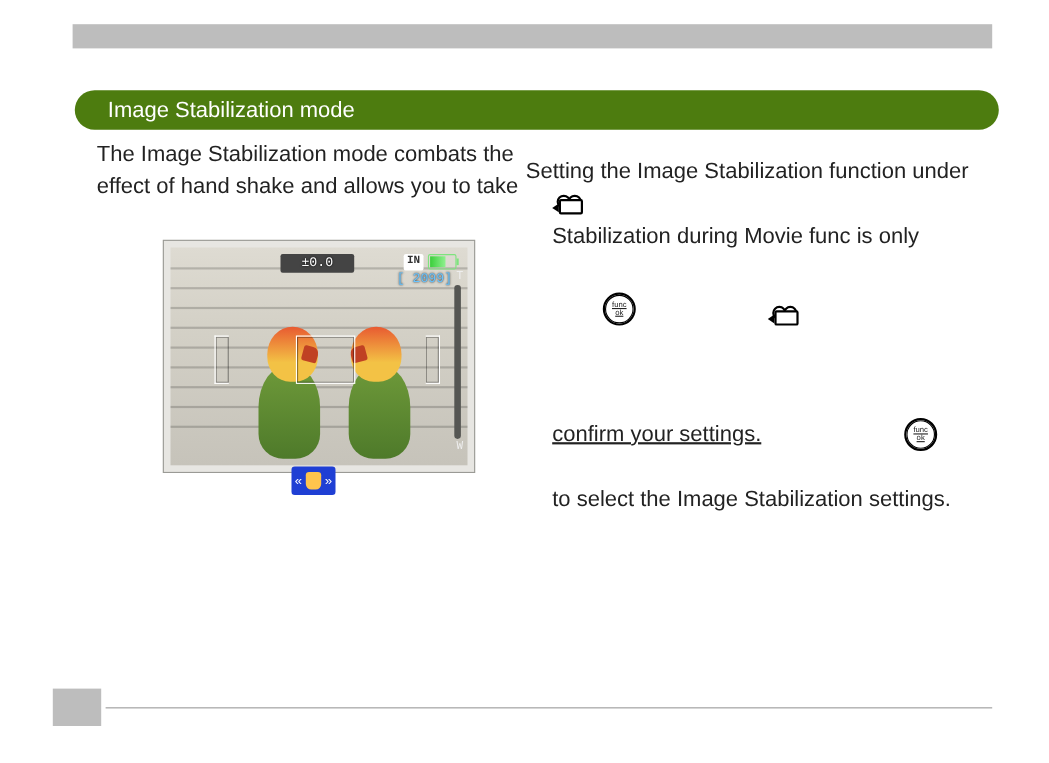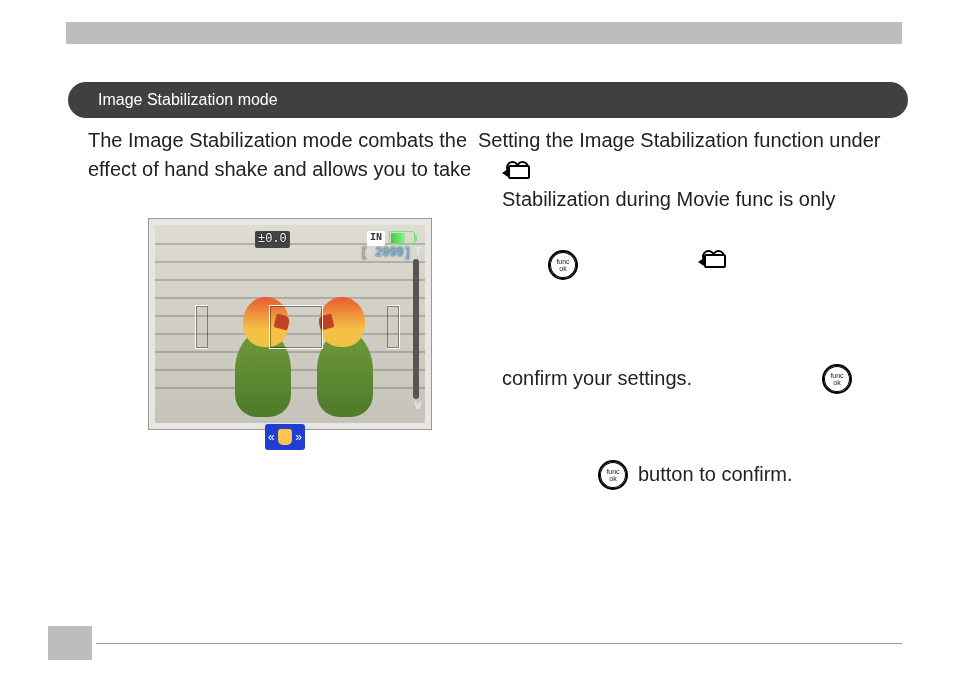--- a/index.html
+++ b/index.html
@@ -26,26 +26,26 @@
     width: 836px;
     height: 22px;
     background: #bdbdbd;
   }
   .section-header {
     position: absolute;
     left: 68px;
     top: 82px;
     width: 840px;
     height: 36px;
-    background: #404040;
+    background: #4d7c0f;
     border-radius: 18px;
     display: flex;
     align-items: center;
     color: #fff;
-    font-size: 16px;
+    font-size: 20px;
     padding-left: 30px;
     box-sizing: border-box;
   }
   .col-left {
     position: absolute;
     left: 88px;
     top: 126px;
     width: 390px;
   }
   .col-right {
@@ -115,21 +115,21 @@
     border-radius: 2px 6px 2px 2px;
   }
   .bird-right { transform: scaleX(-1); left: 148px; }
   .overlay-text {
     position: absolute;
     font-family: "Courier New", monospace;
     color: #fff;
     font-size: 12px;
     text-shadow: 0 0 2px #000;
   }
-  .ev-label { top: 6px; left: 100px; background: #444; padding: 0 3px; border-radius: 2px; }
+  .ev-label { top: 6px; left: 100px; background: #444; padding: 0 19px; border-radius: 2px; }
   .shots-label { top: 20px; right: 14px; color: #67c4ff; margin-left: 28px; }
   .in-badge { top: 6px; right: 40px; background: #fff; color: #333; font-weight: bold; padding: 0 3px; border-radius: 2px; text-shadow:none; font-size:10px;}
   .battery {
     position: absolute; top: 6px; right: 10px; width: 24px; height: 12px;
     border: 1px solid #7ee37e; border-radius: 2px;
   }
   .battery::after { content:""; position:absolute; right:-3px; top:3px; width:2px; height:6px; background:#7ee37e;}
   .battery .fill { position:absolute; left:1px; top:1px; bottom:1px; width: 60%; background: linear-gradient(90deg,#3bcf3b,#8ff08f); }
   .af-bracket {
     position: absolute; border: 1px solid #fff; width: 52px; height: 42px; box-shadow: inset 0 0 0 1px rgba(0,0,0,0.4);
@@ -199,43 +199,44 @@
     line-height: 1;
     text-align: center;
     font-family: Arial, sans-serif;
     background: #fff;
     position: relative;
     box-shadow: inset 0 0 0 1px #000;
   }
 
   .row {
     display: flex;
-    align-items: flex-start;
+    align-items: flex-end;
     gap: 8px;
     margin-top: 6px;
+    text-decoration: underline;
   }
   .indent { padding-left: 24px; }
 
   .bottom-rule {
     position: absolute;
     left: 96px;
     right: 52px;
     bottom: 50px;
     height: 1px;
     background: #9a9a9a;
   }
   .page-tab {
     position: absolute;
     left: 48px;
     bottom: 34px;
     width: 44px;
     height: 34px;
     background: #bdbdbd;
   }
-  .right-block { margin-top: 0; }
+  .right-block { margin-top: 16px; }
   .right-block .gap-s { height: 6px; }
   .right-block .gap-m { height: 30px; }
   .right-block .gap-xl { height: 78px; }
 </style>
 </head>
 <body>
 
 <div class="page">
 
   <div class="top-stripe"></div>
@@ -328,28 +329,22 @@
     <div class="row" style="gap:14px;">
       <span class="para indent">confirm your settings.</span>
       <span style="flex:1"></span>
       <span class="func-btn" style="margin-right:50px;">
         <span style="white-space:pre-line;">func
 ok</span>
       </span>
     </div>
 
     <div class="gap-m"></div>
+    <p class="para indent">to select the Image Stabilization settings.</p>
 
     <div class="gap-m"></div>
-    <div class="row" style="padding-left:120px; gap:10px;">
-      <span class="func-btn">
-        <span style="white-space:pre-line;">func
-ok</span>
-      </span>
-      <span class="para">button to confirm.</span>
-    </div>
 
   </div>
 
   <div class="bottom-rule"></div>
   <div class="page-tab"></div>
 
 </div>
 
 </body></html>

